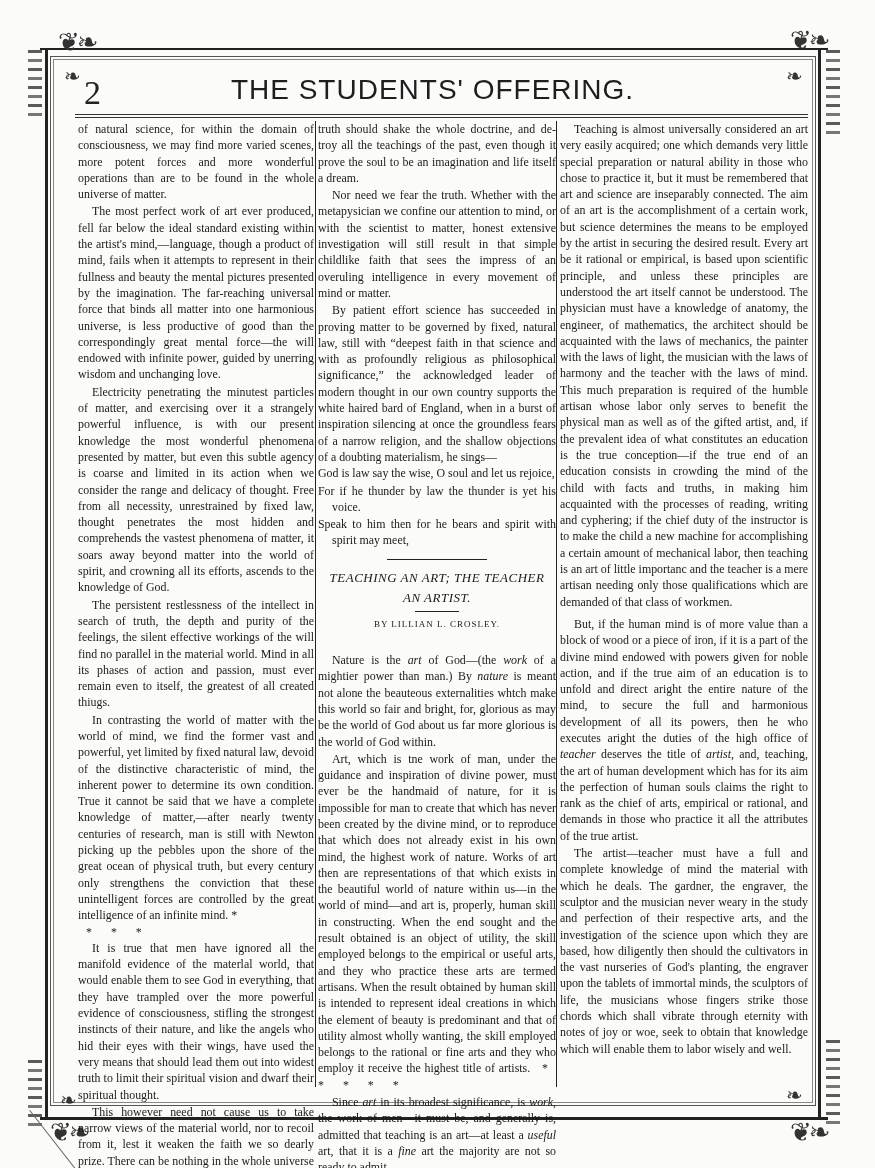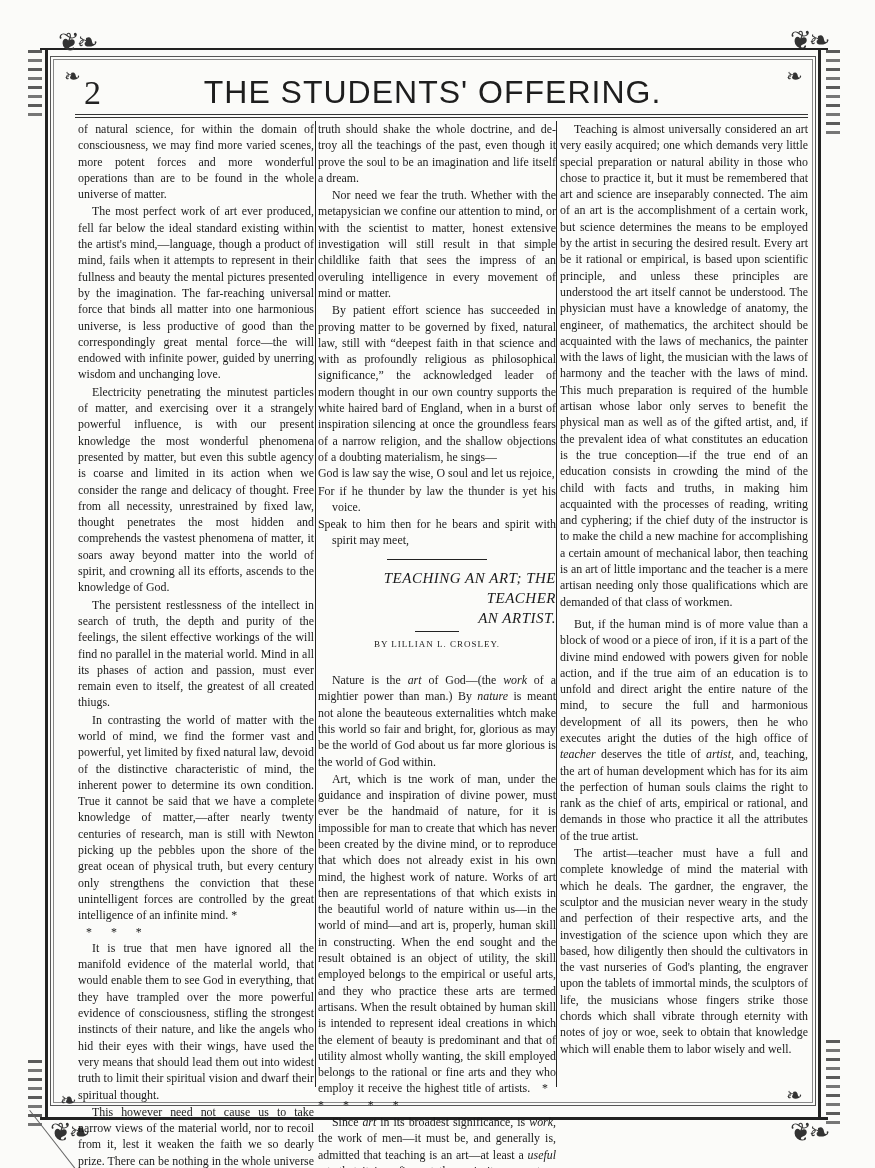--- a/index.html
+++ b/index.html
@@ -43,21 +43,21 @@
       position: absolute; left: 60px; top: 64px; width: 745px; height: 50px;
     }
     .page-number {
       position: absolute; left: 24px; top: 10px;
       font-size: 34px; font-weight: normal; color: #222;
       font-family: "Liberation Serif", serif;
     }
     .title {
       position: absolute; left: 0; right: 0; top: 10px; text-align: center;
       font-family: "Liberation Sans", "DejaVu Sans", sans-serif;
-      font-size: 32px; letter-spacing: 1px; color: #1e1e1e; font-weight: normal;
+      font-size: 28px; letter-spacing: 1px; color: #1e1e1e; font-weight: normal;
     }
     .rule {
       position: absolute; left: 75px; width: 733px; top: 114px;
       border-top: 1px solid #333; border-bottom: 1px solid #333; height: 2px;
     }
     .column {
       position: absolute; top: 121px;
       font-size: 11.9px; line-height: 16.3px; text-align: justify;
       hyphens: none;
     }
@@ -70,21 +70,21 @@
     .div1 { left: 315px; height: 966px; }
     .div2 { left: 556px; height: 966px; }
     p { margin: 0; text-indent: 14px; }
     p + p { margin-top: 1px; }
     p.noindent { text-indent: 0; }
     .verse p { text-indent: -0; padding-left: 14px; text-indent: -14px; }
     .stars { padding-left: 8px; letter-spacing: 8px; }
     .sep { width: 100px; margin: 10px auto 8px; border-top: 1px solid #222; }
     .sep-small { width: 44px; margin: 3px auto 4px; border-top: 1px solid #222; }
     .article-title {
-      text-align: right; font-style: italic; font-size: 15px; line-height: 20px;
+      text-align: center; font-style: italic; font-size: 13px; line-height: 20px;
       letter-spacing: .5px; text-indent: 0;
     }
     .byline {
       text-align: center; font-size: 9px; letter-spacing: 1px; text-indent: 0;
       margin-bottom: 20px;
     }
     .poem p { text-indent: 0; }
     .poem .i1 { padding-left: 22px; }
     .poem .i2 { padding-left: 28px; }
     em { font-style: italic; }

